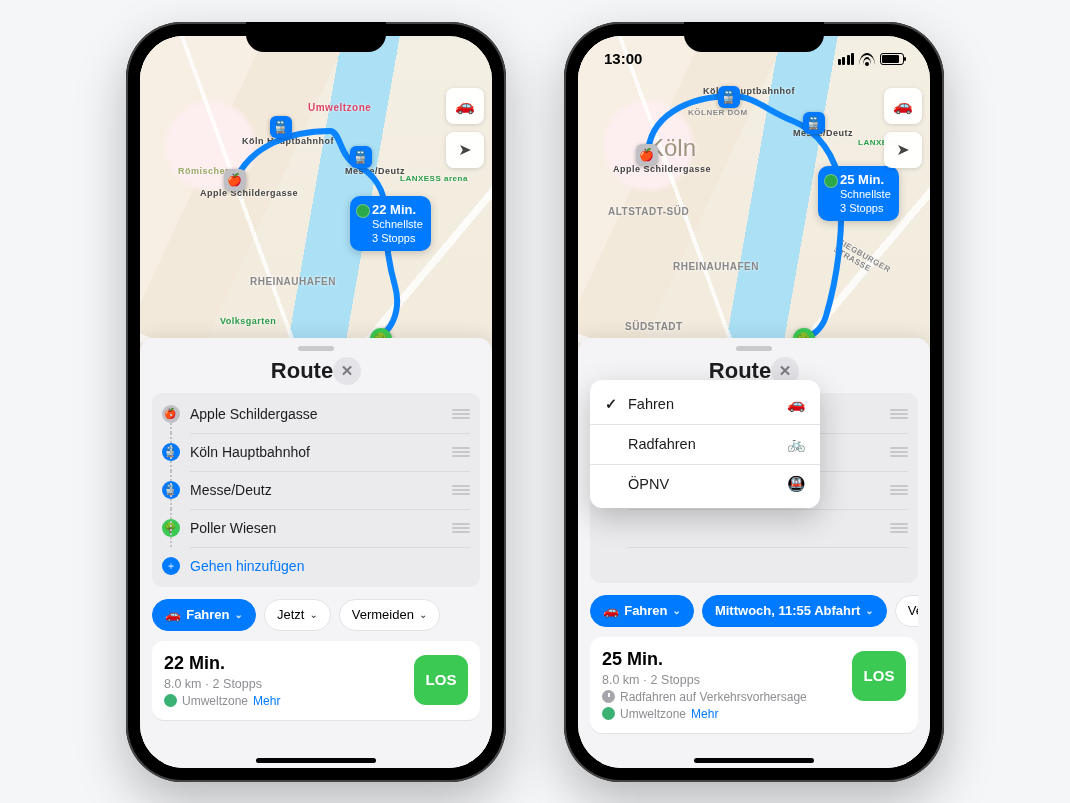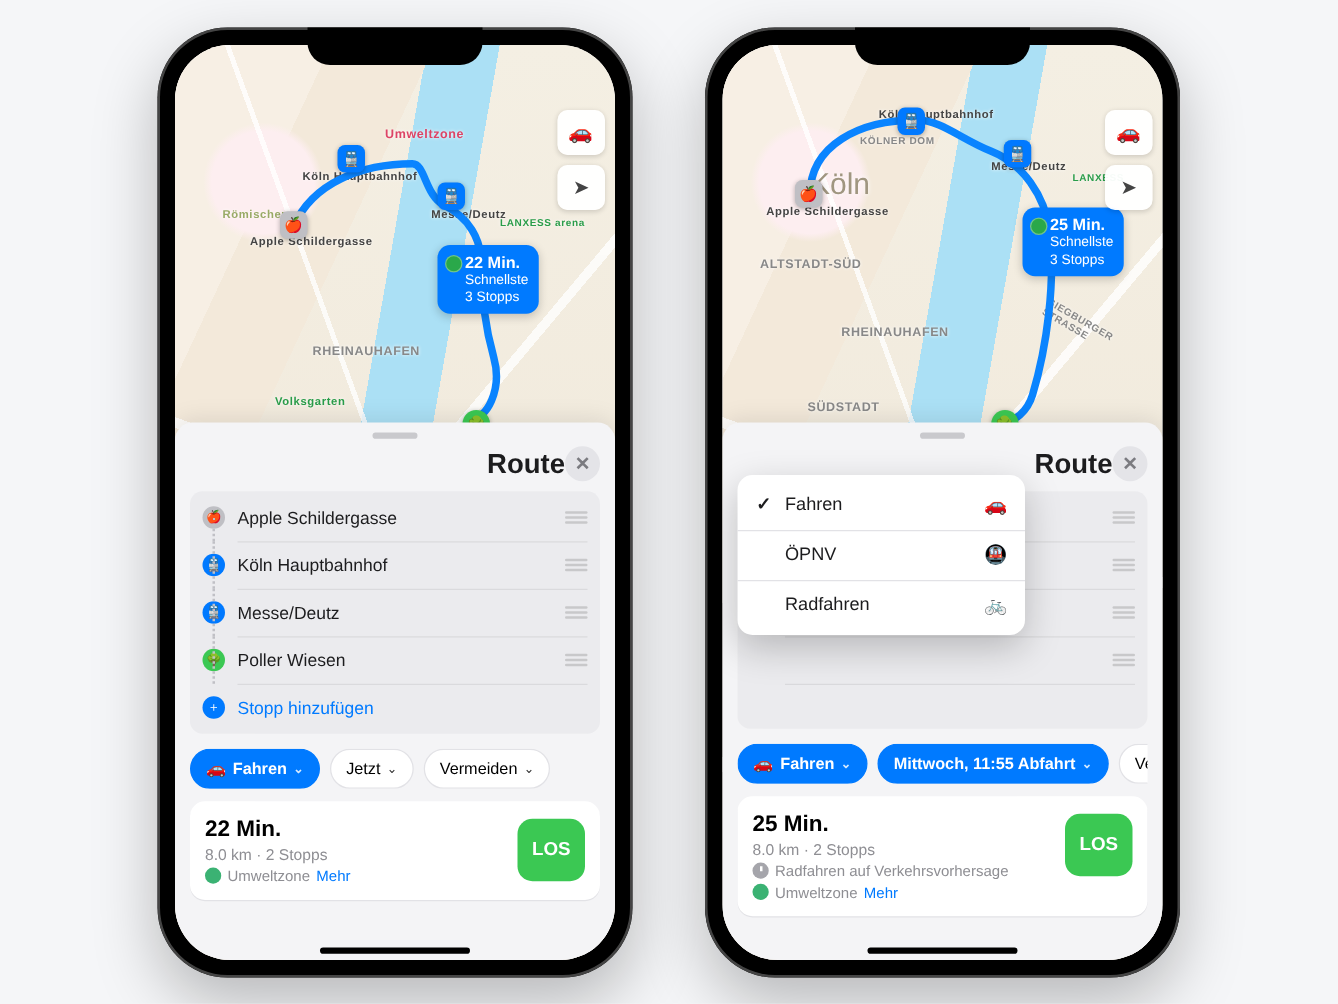--- a/index.html
+++ b/index.html
@@ -98,21 +98,21 @@
     box-shadow:0 1px 4px rgba(0,0,0,.15);
   }
 
   
   .sheet{
     position:absolute;left:0;right:0;bottom:0;height:430px;background:var(--sheet);
     border-top-left-radius:14px;border-top-right-radius:14px;z-index:10;padding:8px 12px 0;
     box-shadow:0 -2px 20px rgba(0,0,0,.1);
   }
   .grabber{width:36px;height:5px;background:#c9c9cd;border-radius:3px;margin:0 auto 6px}
-  .sheet-head{display:flex;align-items:center;justify-content:flex-end;margin-bottom:8px}
+  .sheet-head{display:flex;align-items:center;justify-content:center;margin-bottom:8px}
   .sheet-title{font-size:22px;font-weight:700;color:var(--ink)}
   .close{
     width:28px;height:28px;border-radius:50%;background:#e4e4e8;display:flex;align-items:center;
     justify-content:center;color:#7b7b80;font-size:15px;font-weight:700;
   }
 
   .stops-card{
     background:#ebebee;border-radius:10px;padding:2px 0;
   }
   .stop-row{
@@ -269,21 +269,21 @@
           <span class="stop-dot" style="background:#3bc853">🌳</span>
           <span class="stop-label">Poller Wiesen</span>
           <span class="grip">
               <i></i>
               <i></i>
               <i></i>
             </span>
         </div>
         <div class="stop-row add-stop">
           <span class="stop-dot">＋</span>
-          <span class="stop-label">Stopp hinzufügen</span>
+          <span class="stop-label">Gehen hinzufügen</span>
         </div>
       </div>
 
       <div class="chips">
         <div class="chip primary">
           <span>🚗</span>
           <span>Fahren</span>
           <span class="caret">⌄</span>
         </div>
         <div class="chip">
@@ -311,39 +311,56 @@
     </div>
 
     <div class="home-ind"></div>
   </div>
 </div>
 
 <div class="phone">
   <div class="notch"></div>
   <div class="screen">
 
+    <div class="statusbar">
+      <span>13:00</span>
+      <span class="right">
+        <span class="bars">
+            <i></i>
+            <i></i>
+            <i></i>
+            <i></i>
+          </span>
+        <span class="wifi">
+            <span></span>
+          </span>
+        <span class="batt">
+            <i></i>
+          </span>
+      </span>
+    </div>
 
     <div class="map">
       <svg class="route-svg" viewBox="0 0 352 732">
         <path d="M70 120 C70 80,110 60,155 60 C175 60,190 75,215 85 C240 95,258 120,262 150 C266 190,260 240,248 280 C244 293,234 302,222 302" stroke="#0a84ff" stroke-width="6" fill="none" stroke-linecap="round"></path>
       </svg>
       <div class="city-label" style="left:70px;top:98px">Köln</div>
       <div class="map-pin" style="left:58px;top:108px;background:#bfbfc4">🍎</div>
       <div class="map-pin" style="left:140px;top:50px;background:#0079ff">🚆</div>
       <div class="map-pin" style="left:225px;top:76px;background:#0079ff">🚆</div>
       <div class="map-pin" style="left:215px;top:292px;background:#3bc853;border-radius:50%">🌳</div>
 
       <div class="map-label" style="left:125px;top:50px;text-transform:none;font-size:9px;color:#444">Köln Hauptbahnhof</div>
       <div class="map-label" style="left:110px;top:72px;font-size:8px">KÖLNER DOM</div>
       <div class="map-label" style="left:35px;top:128px;text-transform:none;font-size:9px;color:#444">Apple Schildergasse</div>
       <div class="map-label" style="left:215px;top:92px;text-transform:none;font-size:9px;color:#444">Messe/Deutz</div>
       <div class="map-label" style="left:280px;top:102px;color:#2a9d4a;font-size:8px;text-transform:none">LANXESS</div>
       <div class="map-label" style="left:30px;top:170px">ALTSTADT-SÜD</div>
       <div class="map-label" style="left:95px;top:225px">RHEINAUHAFEN</div>
-      <div class="map-label" style="left:68px;top:285px">SÜDSTADT</div>
+      <div class="map-label" style="left:47px;top:285px">SÜDSTADT</div>
       <div class="map-label" style="left:200px;top:306px;text-transform:none;font-size:10px;color:#333">Poller Wiesen</div>
       <div class="map-label" style="left:252px;top:225px;font-size:8px;transform:rotate(30deg)">SIEGBURGER STRASSE</div>
       <div class="map-label" style="left:290px;top:135px;text-transform:none;font-size:9px;color:#8a7">Köln</div>
 
       <div class="map-badge" style="left:240px;top:130px">
         <div class="dur">25 Min.</div>
         <div>Schnellste</div>
         <div>3 Stopps</div>
       </div>
 
@@ -401,30 +418,30 @@
         <div class="pop-row">
           <span class="pop-left">
               <span class="check">✓</span>
               <span>Fahren</span>
             </span>
           <span class="pop-icon">🚗</span>
         </div>
         <div class="pop-row">
           <span class="pop-left">
               <span class="check"></span>
-              <span>ÖPNV</span>
-            </span>
-          <span class="pop-icon">🚇</span>
+              <span>Radfahren</span>
+            </span>
+          <span class="pop-icon">🚲</span>
         </div>
         <div class="pop-row">
           <span class="pop-left">
               <span class="check"></span>
-              <span>Radfahren</span>
-            </span>
-          <span class="pop-icon">🚲</span>
+              <span>ÖPNV</span>
+            </span>
+          <span class="pop-icon">🚇</span>
         </div>
       </div>
 
       <div class="chips">
         <div class="chip primary">
           <span>🚗</span>
           <span>Fahren</span>
           <span class="caret">⌄</span>
         </div>
         <div class="chip primary">

